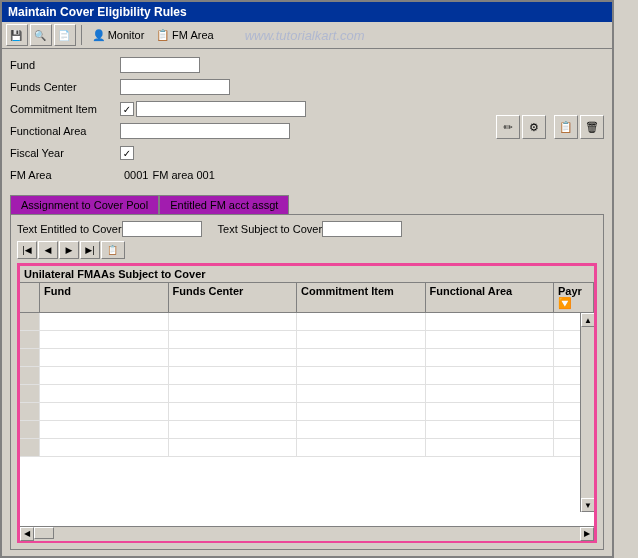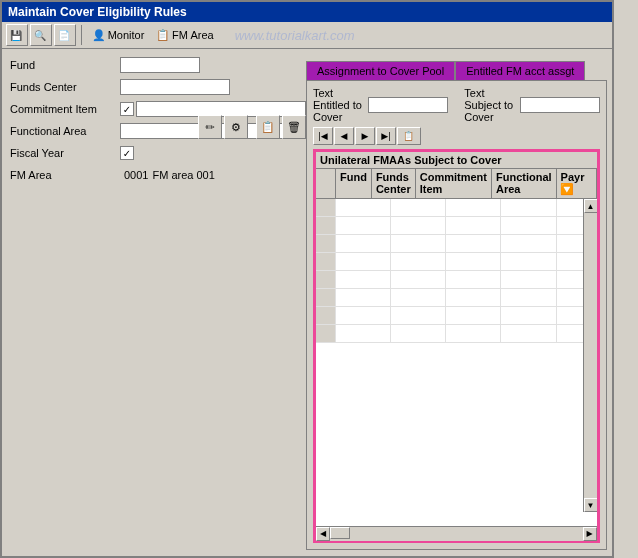--- a/index.html
+++ b/index.html
@@ -62,28 +62,28 @@
       padding: 2px 4px;
       font-size: 11px;
       display: flex;
       align-items: center;
       gap: 2px;
     }
     .watermark {
       color: #b0b8d0;
       font-size: 13px;
       font-style: italic;
-      margin-left: 14px;
+      margin-left: 24px;
       text-align: right;
     }
     .content {
       flex: 1;
       padding: 6px 8px;
       display: flex;
-      flex-direction: row;
+      flex-direction: column;
       gap: 0;
     }
     .form-section {
       display: flex;
       flex-direction: column;
       gap: 2px;
       margin-bottom: 4px;
     }
     .form-row {
       display: flex;

